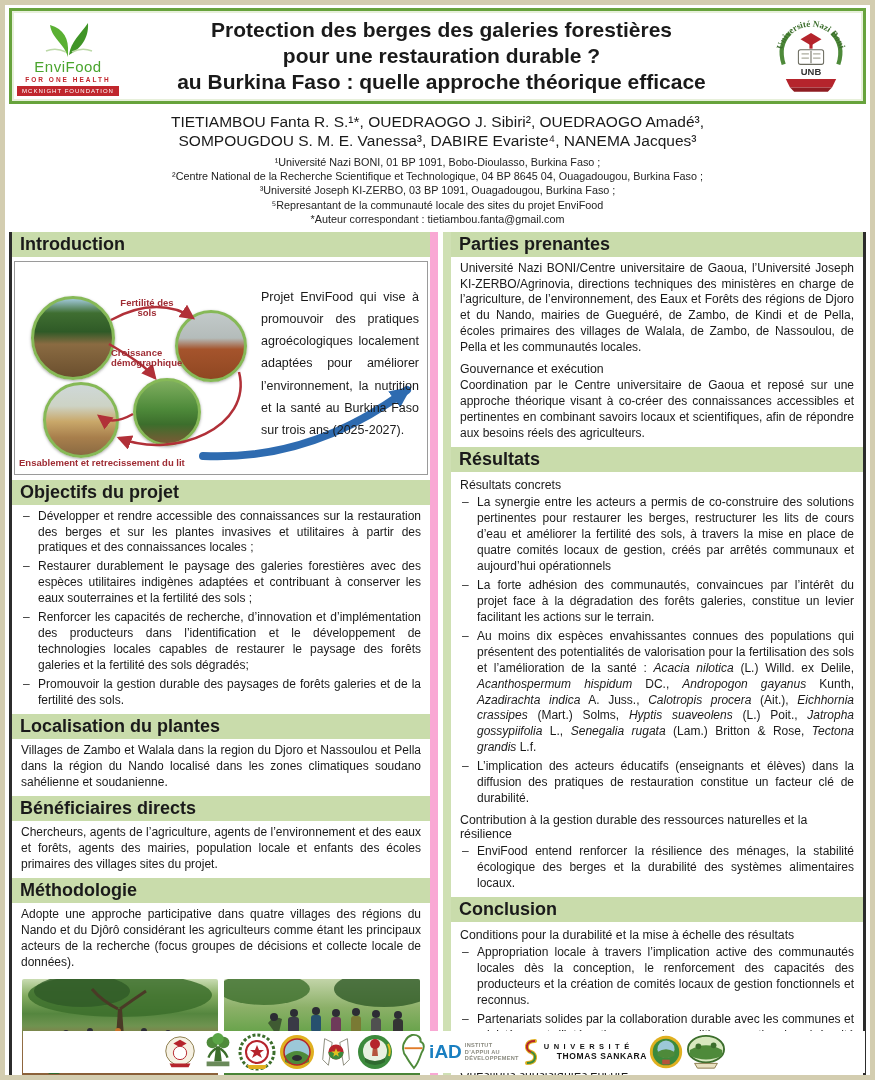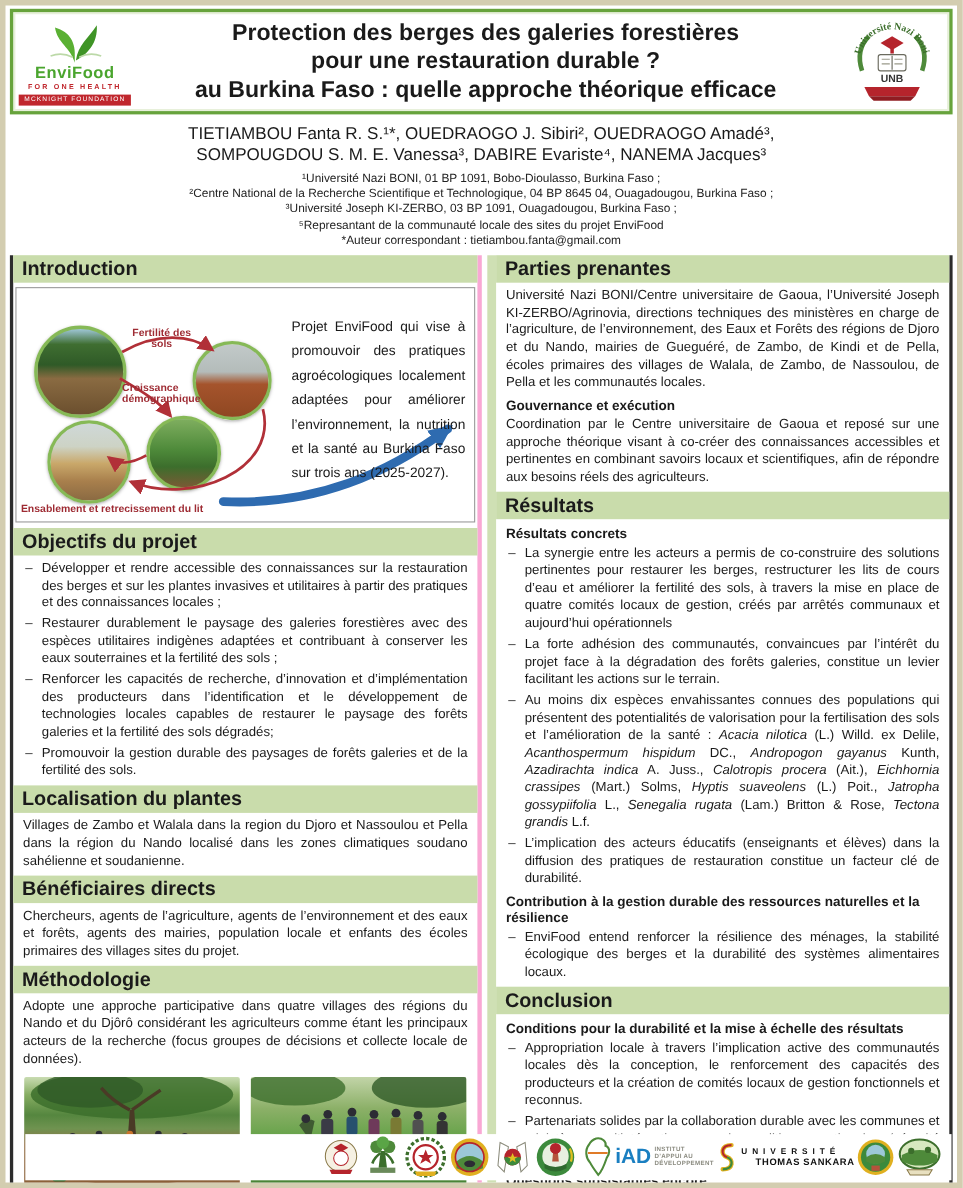--- a/index.html
+++ b/index.html
@@ -3,40 +3,40 @@
 <meta charset="utf-8">
 <style>
   html,body{margin:0;padding:0;background:#c9c3a4;}
   .poster{position:relative;width:875px;height:1080px;background:#fff;border:5px solid #d3cdb0;
     box-sizing:border-box;font-family:"Liberation Sans",sans-serif;color:#1a1a1a;overflow:hidden;}
 
   
   .title-box{display:flex;align-items:center;margin:3px 4px 0 4px;border:3px solid #67a33c;
     box-shadow:inset 0 0 0 2px #e7f0da;height:90px;background:#fff;}
   .logo-envifood{width:112px;display:flex;flex-direction:column;align-items:center;padding-top:2px;}
-  .envifood-name{color:#4aa52e;font-weight:bold;font-size:15px;letter-spacing:.5px;line-height:1;}
+  .envifood-name{color:#4aa52e;font-weight:normal;font-size:15px;letter-spacing:.5px;line-height:1;}
   .envifood-tag{color:#c0272d;font-size:6.5px;font-weight:bold;letter-spacing:2px;margin-top:2px;}
   .envifood-band{background:#c0272d;color:#fff;font-size:6px;letter-spacing:1px;padding:2px 5px;margin-top:3px;white-space:nowrap;}
   .main-title{flex:1;text-align:center;font-weight:bold;font-size:21px;line-height:1.25;}
   .logo-unb{width:104px;display:flex;justify-content:center;}
 
   
   .authors{text-align:center;padding:8px 0 5px 0;border-radius:11px;}
   .author-line{font-size:15.5px;line-height:1.25;}
   .affils{margin-top:4px;font-size:10.8px;line-height:1.33;color:#222;}
 
   
   .cols{display:flex;gap:5px;padding:0 4px;align-items:flex-start;}
   .col{box-sizing:border-box;}
-  .col-left{width:429px;border-left:3px solid #2c2c2c;border-right:4px solid #f9a8d4;border-bottom:1px solid #bbb;}
+  .col-left{width:429px;border-left:3px solid #2c2c2c;border-right:8px solid #f9a8d4;border-bottom:1px solid #bbb;}
   .col-right{flex:1;border-right:3px solid #2c2c2c;border-left:8px solid #cfe0b4;border-bottom:1px solid #bbb;}
   .band{background:#c9dcab;font-weight:bold;font-size:18px;padding:2px 8px;margin:5px 0 4px 0;}
   .band:first-child{margin-top:0;}
   .txt{font-size:12px;line-height:1.33;text-align:justify;padding:0 9px;margin:2px 0 4px 0;}
-  .subhead{font-weight:bold;font-size:12.3px;padding:2px 9px 0 9px;margin:2px 0 1px 0;}
+  .subhead{font-weight:normal;font-size:12.3px;padding:2px 9px 0 9px;margin:2px 0 1px 0;}
   ul.dash{list-style:none;margin:1px 0 4px 0;padding:0 9px;}
   ul.dash li{position:relative;padding-left:17px;font-size:12px;line-height:1.33;text-align:justify;margin:3px 0;}
   ul.dash li::before{content:"–";position:absolute;left:2px;top:0;color:#333;}
 
   
   .intro-box{position:relative;border:1px solid #9a9a9a;margin:0 2px 5px 2px;height:212px;background:#fff;}
   .circ{position:absolute;border-radius:50%;border:3px solid #86b957;box-shadow:0 1px 3px rgba(0,0,0,.35);}
   .c1{left:16px;top:34px;width:78px;height:78px;
       background:linear-gradient(180deg,#9fc7d8 0%,#3f6e31 18%,#2f5a27 42%,#8a6b42 58%,#6b4f2e 100%);}
   .c2{left:160px;top:48px;width:66px;height:66px;
@@ -54,21 +54,21 @@
 
   
   .photos{display:flex;justify-content:space-between;padding:4px 10px 0 10px;}
   .photo-wrap{width:196px;}
   .photo{width:196px;height:102px;position:relative;overflow:hidden;border-radius:2px;}
   .photo1{background:linear-gradient(180deg,#c9dcb2 0%,#86ad62 16%,#55863f 34%,#6f9350 46%,#936f45 60%,#8a5f38 100%);}
   .photo2{background:linear-gradient(180deg,#c2d4a8 0%,#8cb068 28%,#68a34b 52%,#508f3c 78%,#467f34 100%);}
 
   
   .logo-strip{position:absolute;left:18px;right:5px;bottom:2px;height:42px;background:#fff;
-    display:flex;align-items:center;justify-content:flex-end;padding:0 8px;}
+    display:flex;align-items:center;justify-content:center;padding:0 8px;}
   .pl{flex-shrink:0;display:flex;align-items:center;gap:3px;}
   .iad-word{font-weight:bold;font-size:19px;color:#1a7fc1;line-height:.9;}
   .iad-lines{font-size:5.6px;color:#8b8b80;font-weight:bold;line-height:1.25;letter-spacing:.3px;}
   .uts-text{font-size:7.5px;font-weight:bold;letter-spacing:1.2px;line-height:1.3;color:#111;}
   .uts-text .l2{font-size:8.5px;letter-spacing:.6px;margin-left:13px;}
 </style>
 </head>
 <body>
 
 <div class="poster">

